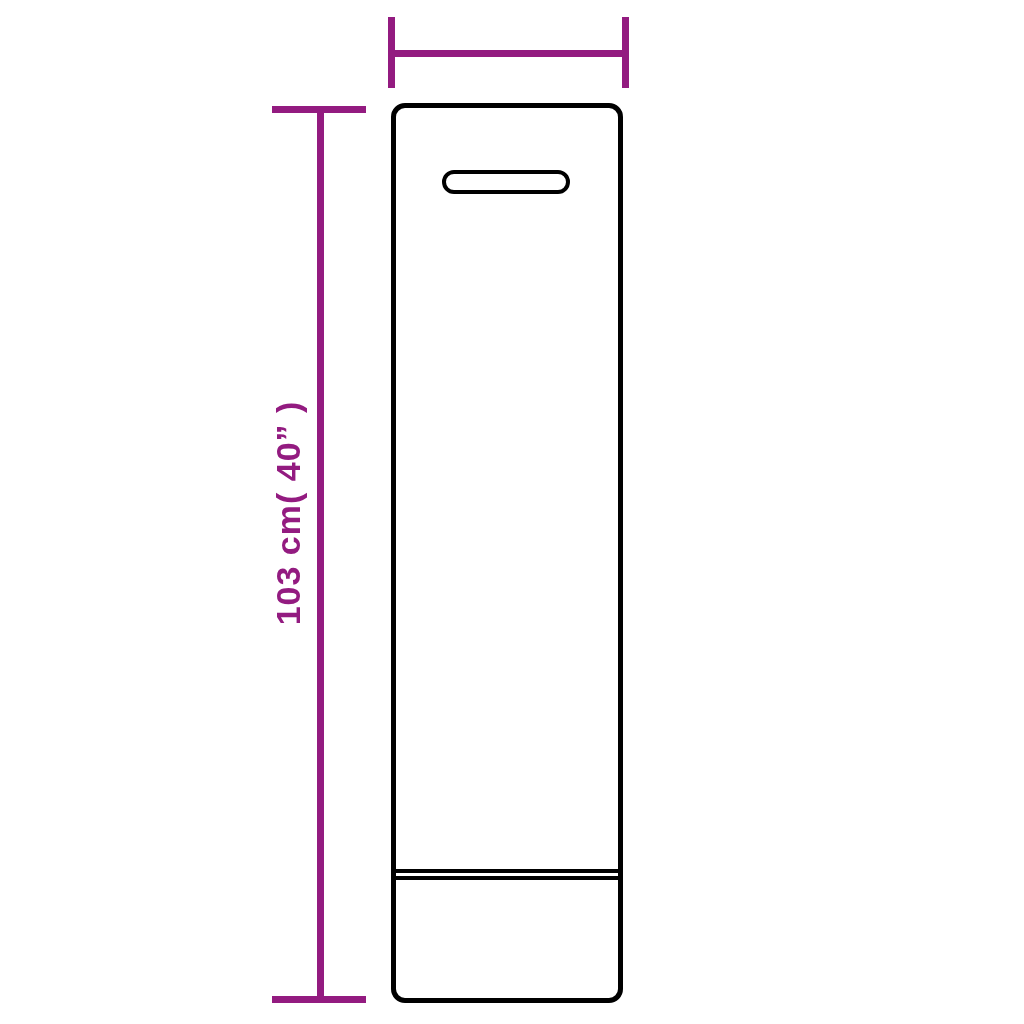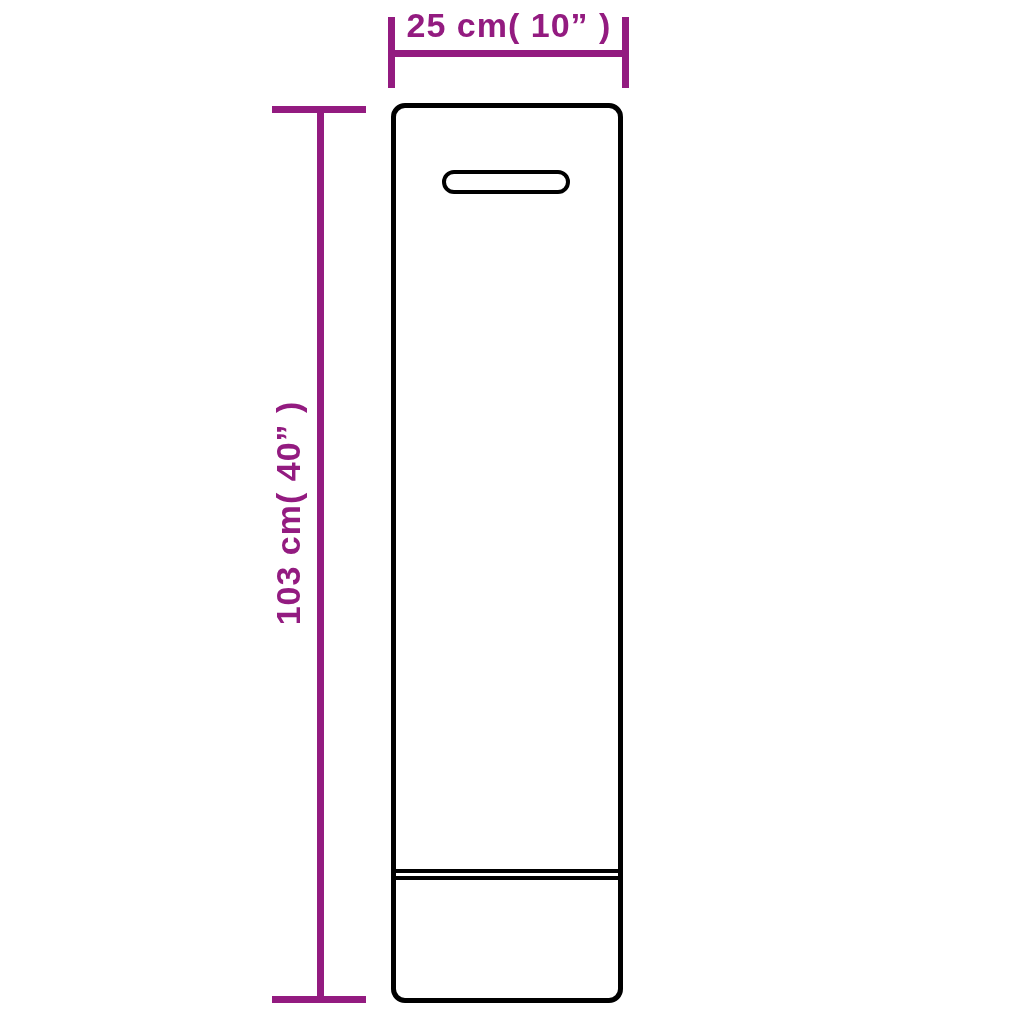--- a/index.html
+++ b/index.html
@@ -95,21 +95,20 @@
 </head>
 <body>
 
 <div class="canvas">
 
   <div class="bag-outline"></div>
   <div class="handle-slot"></div>
   <div class="seam-line upper"></div>
   <div class="seam-line lower"></div>
 
-  <div class="dim-label width-label">25 cm( 10” )</div>
   <div class="dim-line-h width-line"></div>
   <div class="dim-line-v width-tick-l"></div>
   <div class="dim-line-v width-tick-r"></div>
 
   <div class="dim-label height-label">103 cm( 40” )</div>
   <div class="dim-line-v height-line"></div>
   <div class="dim-line-h height-tick-t"></div>
   <div class="dim-line-h height-tick-b"></div>
 
 </div>

